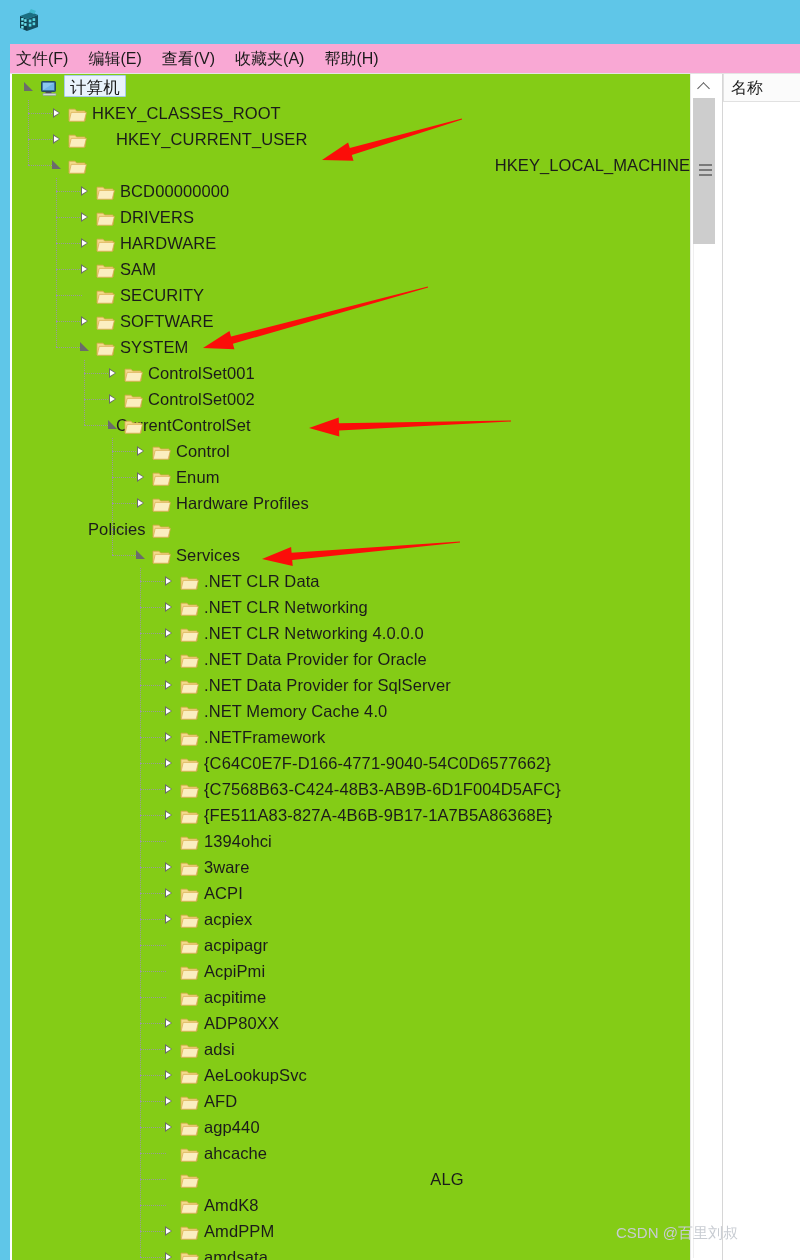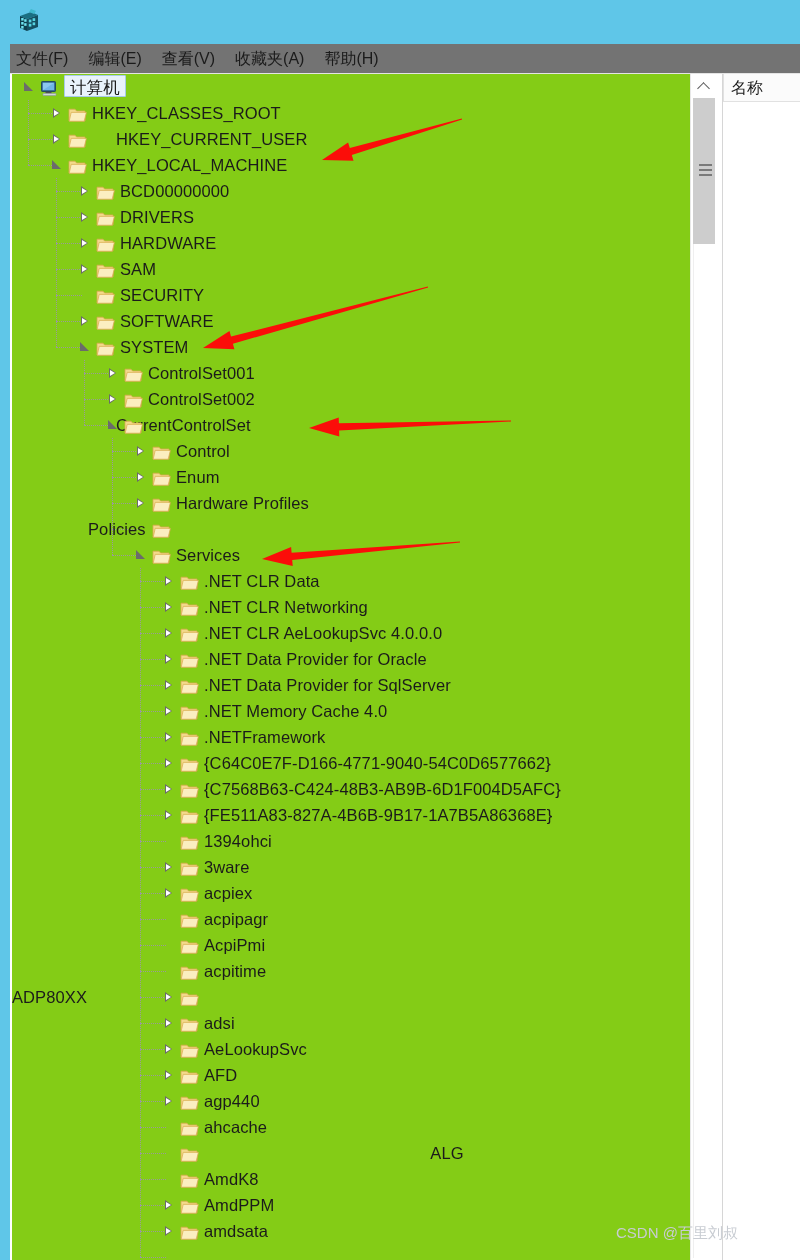--- a/index.html
+++ b/index.html
@@ -13,21 +13,21 @@
   #app{position:absolute;inset:0;background:#ffffff;}
   .titlebar{
     position:absolute;left:0;top:0;width:800px;height:44px;
     background:#5fc6e8;
   }
   .title-icon{
     position:absolute;left:14px;top:6px;width:30px;height:30px;
   }
   .menubar{
     position:absolute;left:4px;top:44px;width:796px;height:30px;
-    background:#737373;border-bottom:1px solid #e4e4e4;
+    background:#f9a8d4;border-bottom:1px solid #e4e4e4;
     display:flex;align-items:center;padding-left:12px;box-sizing:border-box;
   }
   .menu-item{
     font-size:16px;color:#1b1b1b;margin-right:20px;white-space:nowrap;
     line-height:30px;cursor:default;
   }
   
   .edge-left{
     position:absolute;left:0;top:44px;width:10px;height:1216px;
     background:#5fc6e8;
@@ -230,21 +230,21 @@
       <div class="row" style="height: 26px;"><span class="exp collapsed" style="left: 38px;"></span><span class="folder" style="left: 56px;"><svg width="19" height="17" viewBox="0 0 19 17">
             <path d="M1 3.2 L7 3.2 L8.6 5 L17 5 L17 15 L1 15 Z" fill="#f3d98c" stroke="#d9ab4e" stroke-width="0.8"></path>
             <path d="M3.2 6.4 L18.4 6.4 L16.2 15.2 L1.2 15.2 Z" fill="#fbeec0" stroke="#d9ab4e" stroke-width="0.7"></path>
             <path d="M16.2 15.2 L18.4 6.4 L18.4 8.6 L17 15.2 Z" fill="#cfa954" opacity="0.55"></path>
           </svg></span><span class="label" style="margin-left: 80px;">HKEY_CLASSES_ROOT</span></div>
       <div class="row" style="height: 26px;"><span class="exp collapsed" style="left: 38px;"></span><span class="folder" style="left: 56px;"><svg width="19" height="17" viewBox="0 0 19 17">
             <path d="M1 3.2 L7 3.2 L8.6 5 L17 5 L17 15 L1 15 Z" fill="#f3d98c" stroke="#d9ab4e" stroke-width="0.8"></path>
             <path d="M3.2 6.4 L18.4 6.4 L16.2 15.2 L1.2 15.2 Z" fill="#fbeec0" stroke="#d9ab4e" stroke-width="0.7"></path>
             <path d="M16.2 15.2 L18.4 6.4 L18.4 8.6 L17 15.2 Z" fill="#cfa954" opacity="0.55"></path>
           </svg></span><span class="label" style="margin-left: 104px;">HKEY_CURRENT_USER</span></div>
-      <div class="row" style="height: 26px;"><span class="exp expanded" style="left: 38px;"></span><span class="folder" style="left: 56px;"><svg width="19" height="17" viewBox="0 0 19 17">
+      <div class="row" style="height: 26px; text-align: right;"><span class="exp expanded" style="left: 38px;"></span><span class="folder" style="left: 56px;"><svg width="19" height="17" viewBox="0 0 19 17">
             <path d="M1 3.2 L7 3.2 L8.6 5 L17 5 L17 15 L1 15 Z" fill="#f3d98c" stroke="#d9ab4e" stroke-width="0.8"></path>
             <path d="M3.2 6.4 L18.4 6.4 L16.2 15.2 L1.2 15.2 Z" fill="#fbeec0" stroke="#d9ab4e" stroke-width="0.7"></path>
             <path d="M16.2 15.2 L18.4 6.4 L18.4 8.6 L17 15.2 Z" fill="#cfa954" opacity="0.55"></path>
           </svg></span><span class="label" style="margin-left: 80px;">HKEY_LOCAL_MACHINE</span></div>
       <div class="row" style="height: 26px;"><span class="exp collapsed" style="left: 66px;"></span><span class="folder" style="left: 84px;"><svg width="19" height="17" viewBox="0 0 19 17">
             <path d="M1 3.2 L7 3.2 L8.6 5 L17 5 L17 15 L1 15 Z" fill="#f3d98c" stroke="#d9ab4e" stroke-width="0.8"></path>
             <path d="M3.2 6.4 L18.4 6.4 L16.2 15.2 L1.2 15.2 Z" fill="#fbeec0" stroke="#d9ab4e" stroke-width="0.7"></path>
             <path d="M16.2 15.2 L18.4 6.4 L18.4 8.6 L17 15.2 Z" fill="#cfa954" opacity="0.55"></path>
           </svg></span><span class="label" style="margin-left: 108px;">BCD00000000</span></div>
       <div class="row" style="height: 26px;"><span class="exp collapsed" style="left: 66px;"></span><span class="folder" style="left: 84px;"><svg width="19" height="17" viewBox="0 0 19 17">
@@ -324,21 +324,21 @@
           </svg></span><span class="label" style="margin-left: 192px;">.NET CLR Data</span></div>
       <div class="row" style="height: 26px;"><span class="exp collapsed" style="left: 150px;"></span><span class="folder" style="left: 168px;"><svg width="19" height="17" viewBox="0 0 19 17">
             <path d="M1 3.2 L7 3.2 L8.6 5 L17 5 L17 15 L1 15 Z" fill="#f3d98c" stroke="#d9ab4e" stroke-width="0.8"></path>
             <path d="M3.2 6.4 L18.4 6.4 L16.2 15.2 L1.2 15.2 Z" fill="#fbeec0" stroke="#d9ab4e" stroke-width="0.7"></path>
             <path d="M16.2 15.2 L18.4 6.4 L18.4 8.6 L17 15.2 Z" fill="#cfa954" opacity="0.55"></path>
           </svg></span><span class="label" style="margin-left: 192px;">.NET CLR Networking</span></div>
       <div class="row" style="height: 26px;"><span class="exp collapsed" style="left: 150px;"></span><span class="folder" style="left: 168px;"><svg width="19" height="17" viewBox="0 0 19 17">
             <path d="M1 3.2 L7 3.2 L8.6 5 L17 5 L17 15 L1 15 Z" fill="#f3d98c" stroke="#d9ab4e" stroke-width="0.8"></path>
             <path d="M3.2 6.4 L18.4 6.4 L16.2 15.2 L1.2 15.2 Z" fill="#fbeec0" stroke="#d9ab4e" stroke-width="0.7"></path>
             <path d="M16.2 15.2 L18.4 6.4 L18.4 8.6 L17 15.2 Z" fill="#cfa954" opacity="0.55"></path>
-          </svg></span><span class="label" style="margin-left: 192px;">.NET CLR AeLookupSvc 4.0.0.0</span></div>
+          </svg></span><span class="label" style="margin-left: 192px;">.NET CLR Networking 4.0.0.0</span></div>
       <div class="row" style="height: 26px;"><span class="exp collapsed" style="left: 150px;"></span><span class="folder" style="left: 168px;"><svg width="19" height="17" viewBox="0 0 19 17">
             <path d="M1 3.2 L7 3.2 L8.6 5 L17 5 L17 15 L1 15 Z" fill="#f3d98c" stroke="#d9ab4e" stroke-width="0.8"></path>
             <path d="M3.2 6.4 L18.4 6.4 L16.2 15.2 L1.2 15.2 Z" fill="#fbeec0" stroke="#d9ab4e" stroke-width="0.7"></path>
             <path d="M16.2 15.2 L18.4 6.4 L18.4 8.6 L17 15.2 Z" fill="#cfa954" opacity="0.55"></path>
           </svg></span><span class="label" style="margin-left: 192px;">.NET Data Provider for Oracle</span></div>
       <div class="row" style="height: 26px;"><span class="exp collapsed" style="left: 150px;"></span><span class="folder" style="left: 168px;"><svg width="19" height="17" viewBox="0 0 19 17">
             <path d="M1 3.2 L7 3.2 L8.6 5 L17 5 L17 15 L1 15 Z" fill="#f3d98c" stroke="#d9ab4e" stroke-width="0.8"></path>
             <path d="M3.2 6.4 L18.4 6.4 L16.2 15.2 L1.2 15.2 Z" fill="#fbeec0" stroke="#d9ab4e" stroke-width="0.7"></path>
             <path d="M16.2 15.2 L18.4 6.4 L18.4 8.6 L17 15.2 Z" fill="#cfa954" opacity="0.55"></path>
           </svg></span><span class="label" style="margin-left: 192px;">.NET Data Provider for SqlServer</span></div>
@@ -374,41 +374,46 @@
           </svg></span><span class="label" style="margin-left: 192px;">1394ohci</span></div>
       <div class="row" style="height: 26px;"><span class="exp collapsed" style="left: 150px;"></span><span class="folder" style="left: 168px;"><svg width="19" height="17" viewBox="0 0 19 17">
             <path d="M1 3.2 L7 3.2 L8.6 5 L17 5 L17 15 L1 15 Z" fill="#f3d98c" stroke="#d9ab4e" stroke-width="0.8"></path>
             <path d="M3.2 6.4 L18.4 6.4 L16.2 15.2 L1.2 15.2 Z" fill="#fbeec0" stroke="#d9ab4e" stroke-width="0.7"></path>
             <path d="M16.2 15.2 L18.4 6.4 L18.4 8.6 L17 15.2 Z" fill="#cfa954" opacity="0.55"></path>
           </svg></span><span class="label" style="margin-left: 192px;">3ware</span></div>
       <div class="row" style="height: 26px;"><span class="exp collapsed" style="left: 150px;"></span><span class="folder" style="left: 168px;"><svg width="19" height="17" viewBox="0 0 19 17">
             <path d="M1 3.2 L7 3.2 L8.6 5 L17 5 L17 15 L1 15 Z" fill="#f3d98c" stroke="#d9ab4e" stroke-width="0.8"></path>
             <path d="M3.2 6.4 L18.4 6.4 L16.2 15.2 L1.2 15.2 Z" fill="#fbeec0" stroke="#d9ab4e" stroke-width="0.7"></path>
             <path d="M16.2 15.2 L18.4 6.4 L18.4 8.6 L17 15.2 Z" fill="#cfa954" opacity="0.55"></path>
+          </svg></span><span class="label" style="margin-left: 192px;">ACPI</span></div>
+      <div class="row" style="height: 26px;"><span class="exp collapsed" style="left: 150px;"></span><span class="folder" style="left: 168px;"><svg width="19" height="17" viewBox="0 0 19 17">
+            <path d="M1 3.2 L7 3.2 L8.6 5 L17 5 L17 15 L1 15 Z" fill="#f3d98c" stroke="#d9ab4e" stroke-width="0.8"></path>
+            <path d="M3.2 6.4 L18.4 6.4 L16.2 15.2 L1.2 15.2 Z" fill="#fbeec0" stroke="#d9ab4e" stroke-width="0.7"></path>
+            <path d="M16.2 15.2 L18.4 6.4 L18.4 8.6 L17 15.2 Z" fill="#cfa954" opacity="0.55"></path>
           </svg></span><span class="label" style="margin-left: 192px;">acpiex</span></div>
       <div class="row" style="height: 26px;"><span class="folder" style="left: 168px;"><svg width="19" height="17" viewBox="0 0 19 17">
             <path d="M1 3.2 L7 3.2 L8.6 5 L17 5 L17 15 L1 15 Z" fill="#f3d98c" stroke="#d9ab4e" stroke-width="0.8"></path>
             <path d="M3.2 6.4 L18.4 6.4 L16.2 15.2 L1.2 15.2 Z" fill="#fbeec0" stroke="#d9ab4e" stroke-width="0.7"></path>
             <path d="M16.2 15.2 L18.4 6.4 L18.4 8.6 L17 15.2 Z" fill="#cfa954" opacity="0.55"></path>
           </svg></span><span class="label" style="margin-left: 192px;">acpipagr</span></div>
       <div class="row" style="height: 26px;"><span class="folder" style="left: 168px;"><svg width="19" height="17" viewBox="0 0 19 17">
             <path d="M1 3.2 L7 3.2 L8.6 5 L17 5 L17 15 L1 15 Z" fill="#f3d98c" stroke="#d9ab4e" stroke-width="0.8"></path>
             <path d="M3.2 6.4 L18.4 6.4 L16.2 15.2 L1.2 15.2 Z" fill="#fbeec0" stroke="#d9ab4e" stroke-width="0.7"></path>
             <path d="M16.2 15.2 L18.4 6.4 L18.4 8.6 L17 15.2 Z" fill="#cfa954" opacity="0.55"></path>
           </svg></span><span class="label" style="margin-left: 192px;">AcpiPmi</span></div>
       <div class="row" style="height: 26px;"><span class="folder" style="left: 168px;"><svg width="19" height="17" viewBox="0 0 19 17">
             <path d="M1 3.2 L7 3.2 L8.6 5 L17 5 L17 15 L1 15 Z" fill="#f3d98c" stroke="#d9ab4e" stroke-width="0.8"></path>
             <path d="M3.2 6.4 L18.4 6.4 L16.2 15.2 L1.2 15.2 Z" fill="#fbeec0" stroke="#d9ab4e" stroke-width="0.7"></path>
             <path d="M16.2 15.2 L18.4 6.4 L18.4 8.6 L17 15.2 Z" fill="#cfa954" opacity="0.55"></path>
           </svg></span><span class="label" style="margin-left: 192px;">acpitime</span></div>
       <div class="row" style="height: 26px;"><span class="exp collapsed" style="left: 150px;"></span><span class="folder" style="left: 168px;"><svg width="19" height="17" viewBox="0 0 19 17">
             <path d="M1 3.2 L7 3.2 L8.6 5 L17 5 L17 15 L1 15 Z" fill="#f3d98c" stroke="#d9ab4e" stroke-width="0.8"></path>
             <path d="M3.2 6.4 L18.4 6.4 L16.2 15.2 L1.2 15.2 Z" fill="#fbeec0" stroke="#d9ab4e" stroke-width="0.7"></path>
             <path d="M16.2 15.2 L18.4 6.4 L18.4 8.6 L17 15.2 Z" fill="#cfa954" opacity="0.55"></path>
-          </svg></span><span class="label" style="">ADP80XX</span></div>
+          </svg></span><span class="label" style="margin-left: 192px;">ADP80XX</span></div>
       <div class="row" style="height: 26px;"><span class="exp collapsed" style="left: 150px;"></span><span class="folder" style="left: 168px;"><svg width="19" height="17" viewBox="0 0 19 17">
             <path d="M1 3.2 L7 3.2 L8.6 5 L17 5 L17 15 L1 15 Z" fill="#f3d98c" stroke="#d9ab4e" stroke-width="0.8"></path>
             <path d="M3.2 6.4 L18.4 6.4 L16.2 15.2 L1.2 15.2 Z" fill="#fbeec0" stroke="#d9ab4e" stroke-width="0.7"></path>
             <path d="M16.2 15.2 L18.4 6.4 L18.4 8.6 L17 15.2 Z" fill="#cfa954" opacity="0.55"></path>
           </svg></span><span class="label" style="margin-left: 192px;">adsi</span></div>
       <div class="row" style="height: 26px;"><span class="exp collapsed" style="left: 150px;"></span><span class="folder" style="left: 168px;"><svg width="19" height="17" viewBox="0 0 19 17">
             <path d="M1 3.2 L7 3.2 L8.6 5 L17 5 L17 15 L1 15 Z" fill="#f3d98c" stroke="#d9ab4e" stroke-width="0.8"></path>
             <path d="M3.2 6.4 L18.4 6.4 L16.2 15.2 L1.2 15.2 Z" fill="#fbeec0" stroke="#d9ab4e" stroke-width="0.7"></path>
             <path d="M16.2 15.2 L18.4 6.4 L18.4 8.6 L17 15.2 Z" fill="#cfa954" opacity="0.55"></path>
           </svg></span><span class="label" style="margin-left: 192px;">AeLookupSvc</span></div>

